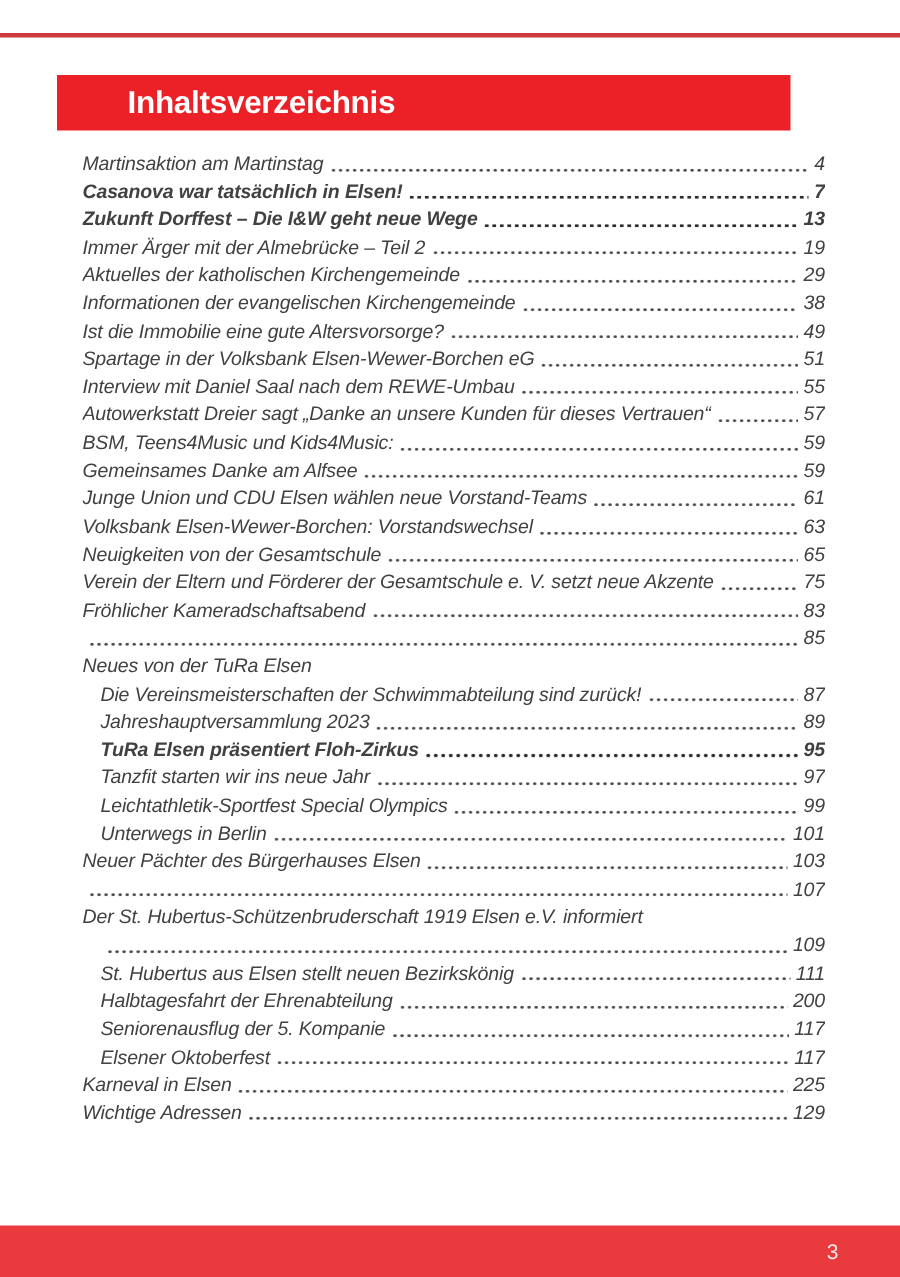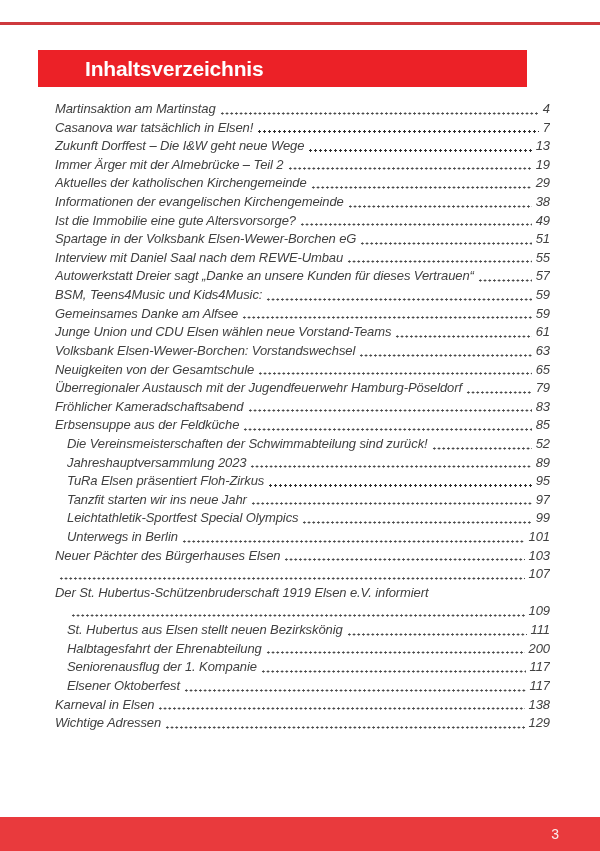--- a/index.html
+++ b/index.html
@@ -49,22 +49,22 @@
     flex-direction: column;
   }
   .row {
     display: flex;
     align-items: baseline;
     height: 18.62px;
     line-height: 18.62px;
     white-space: nowrap;
     overflow: hidden;
   }
-  .row.ind { padding-left: 12px; align-items: flex-end; }
-  .row.bold { font-weight: normal; }
+  .row.ind { padding-left: 12px; }
+  .row.bold { font-weight: bold; }
   .lbl { flex: 0 0 auto; }
   .leader {
     flex: 1 1 auto;
     min-width: 8px;
     align-self: flex-end;
     height: 3px;
     margin: 0 3px 4px 4px;
     background-image: radial-gradient(circle, #4a4a4a 0.95px, rgba(0,0,0,0) 1.15px);
     background-size: 4.7px 3px;
     background-repeat: repeat-x;
@@ -171,38 +171,40 @@
         <span class="lbl">Volksbank Elsen-Wewer-Borchen: Vorstandswechsel</span>
         <span class="leader"></span>
         <span class="num">63</span>
       </div>
       <div class="row">
         <span class="lbl">Neuigkeiten von der Gesamtschule</span>
         <span class="leader"></span>
         <span class="num">65</span>
       </div>
       <div class="row">
-        <span class="lbl">Überregionaler Austausch mit der Jugendfeuerwehr Hamburg-Pöseldorf</span>
-        <span class="leader"></span>
-        <span class="num">79</span>
+        <span class="lbl">Verein der Eltern und Förderer der Gesamtschule e. V. setzt neue Akzente</span>
+        <span class="leader"></span>
+        <span class="num">75</span>
       </div>
       <div class="row">
         <span class="lbl">Fröhlicher Kameradschaftsabend</span>
         <span class="leader"></span>
         <span class="num">83</span>
       </div>
       <div class="row">
-        <span class="lbl">Erbsensuppe aus der Feldküche</span>
         <span class="leader"></span>
         <span class="num">85</span>
       </div>
+      <div class="row">
+        <span class="lbl">Neues von der TuRa Elsen</span>
+      </div>
       <div class="row ind">
         <span class="lbl">Die Vereinsmeisterschaften der Schwimmabteilung sind zurück!</span>
         <span class="leader"></span>
-        <span class="num">52</span>
+        <span class="num">87</span>
       </div>
       <div class="row ind">
         <span class="lbl">Jahreshauptversammlung 2023</span>
         <span class="leader"></span>
         <span class="num">89</span>
       </div>
       <div class="row bold ind">
         <span class="lbl">TuRa Elsen präsentiert Floh-Zirkus</span>
         <span class="leader"></span>
         <span class="num">95</span>
@@ -242,33 +244,33 @@
         <span class="lbl">St. Hubertus aus Elsen stellt neuen Bezirkskönig</span>
         <span class="leader"></span>
         <span class="num">111</span>
       </div>
       <div class="row ind">
         <span class="lbl">Halbtagesfahrt der Ehrenabteilung</span>
         <span class="leader"></span>
         <span class="num">200</span>
       </div>
       <div class="row ind">
-        <span class="lbl">Seniorenausflug der 1. Kompanie</span>
+        <span class="lbl">Seniorenausflug der 5. Kompanie</span>
         <span class="leader"></span>
         <span class="num">117</span>
       </div>
       <div class="row ind">
         <span class="lbl">Elsener Oktoberfest</span>
         <span class="leader"></span>
         <span class="num">117</span>
       </div>
       <div class="row">
         <span class="lbl">Karneval in Elsen</span>
         <span class="leader"></span>
-        <span class="num">138</span>
+        <span class="num">225</span>
       </div>
       <div class="row">
         <span class="lbl">Wichtige Adressen</span>
         <span class="leader"></span>
         <span class="num">129</span>
       </div>
     </div>
   <div class="footer-bar">
     <span class="pageno">3</span>
   </div>

